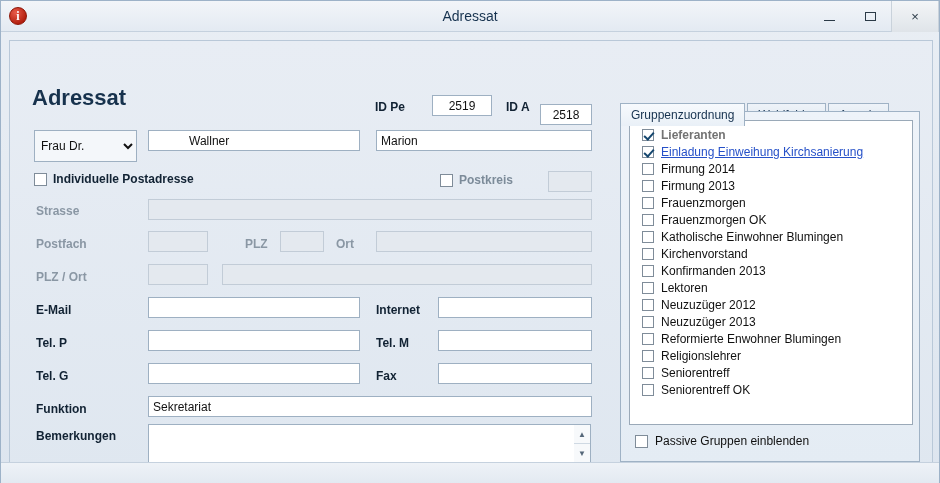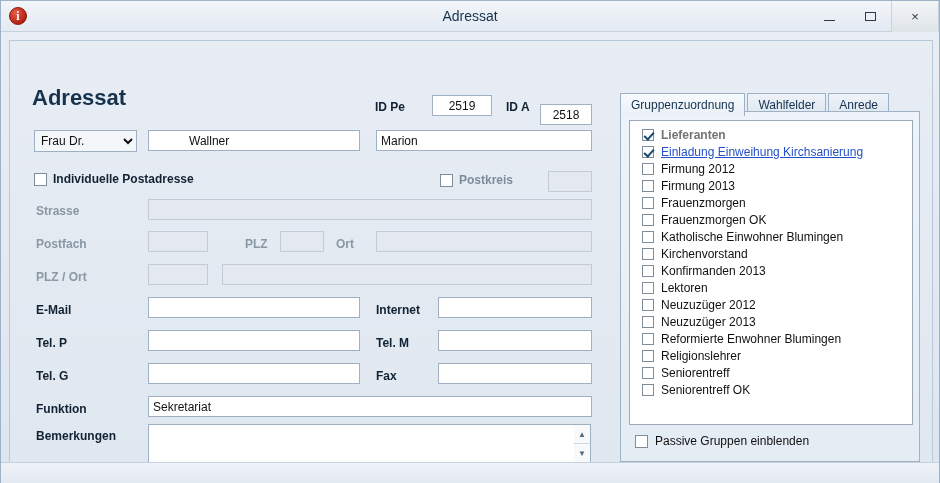--- a/index.html
+++ b/index.html
@@ -109,21 +109,21 @@
     padding: 1px 4px;
     color: #111;
   }
   input.tb.disabled {
     background: #e4e9ef;
     border: 1px solid #c2ccd7;
     color: #8a97a4;
   }
   select.combo {
     position: absolute;
-    height: 22px;
+    height: 32px;
     font-size: 12px;
     font-family: "Liberation Sans", sans-serif;
     border: 1px solid #9eb0c2;
     background: #f4f7fa;
     padding: 1px 2px;
     color: #111;
   }
   .chk-wrap {
     position: absolute;
     display: flex;
@@ -205,20 +205,21 @@
     border-bottom: none;
     background: linear-gradient(to bottom, #eef3f9, #dce5ee);
     color: #16324f;
     margin-right: 2px;
     cursor: default;
   }
   .tab.active {
     background: linear-gradient(to bottom, #f7fafd, #e9f0f7);
     position: relative;
     z-index: 2;
+    margin-top: 10px;
   }
   .group-panel {
     position: absolute;
     left: 610px; top: 70px;
     width: 300px; height: 351px;
     border: 1px solid #9fb2c5;
     background: linear-gradient(to bottom, #eef3f9, #e4ecf4);
   }
   .group-list {
     position: absolute;
@@ -354,21 +355,21 @@
             <div class="group-item bold">
               <span class="chk-box checked"></span>
               <span class="t">Lieferanten</span>
             </div>
             <div class="group-item link">
               <span class="chk-box checked"></span>
               <span class="t">Einladung Einweihung Kirchsanierung</span>
             </div>
             <div class="group-item normal">
               <span class="chk-box"></span>
-              <span class="t">Firmung 2012</span>
+              <span class="t">Firmung 2014</span>
             </div>
             <div class="group-item normal">
               <span class="chk-box"></span>
               <span class="t">Firmung 2013</span>
             </div>
             <div class="group-item normal">
               <span class="chk-box"></span>
               <span class="t">Frauenzmorgen</span>
             </div>
             <div class="group-item normal">

